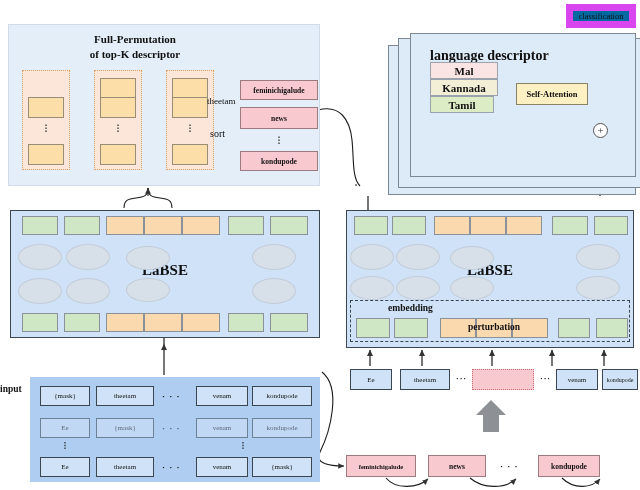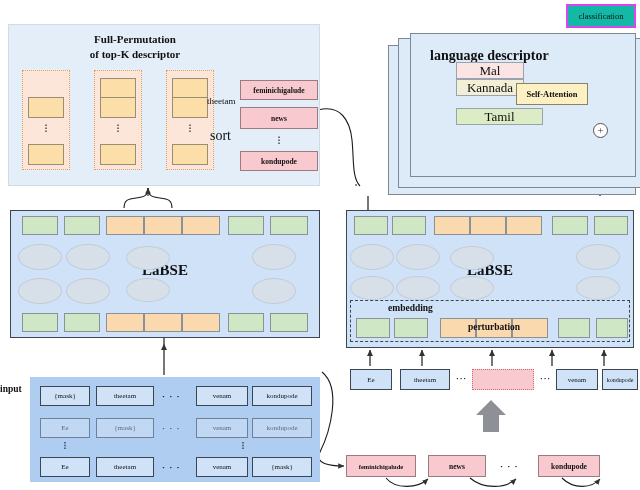--- a/index.html
+++ b/index.html
@@ -32,21 +32,21 @@
     position:absolute;
     background:#fcdfa8; border:1px solid #9a8d78;
   }
   .perm-dots {
     position:absolute; font-size:9px; color:#333; font-weight:bold;
     text-align:center; letter-spacing:0; line-height:0.6;
   }
 
   
   #screen-lbl { left:207px; top:96px; font-size:9px; font-weight:normal; }
-  #sort-lbl   { left:210px; top:128px; font-size:14px; font-weight:normal; }
+  #sort-lbl   { left:210px; top:128px; font-size:10px; font-weight:normal; }
 
   
   .pbox {
     position:absolute; background:#f8c9cf; border:1px solid #9b7b80;
     display:flex; align-items:center; justify-content:center;
     font-size:7.5px; font-weight:bold; color:#111;
   }
 
   
   .labse {
@@ -73,38 +73,38 @@
              text-align:center; }
 
   
   .ld-panel {
     position:absolute; background:#ddeaf7; border:1px solid #7c8894;
   }
   #ld-title { left:430px; top:48px; font-size:14px; font-weight:bold; }
   .ld-item {
     position:absolute; border:1px solid #9aa3ad;
     display:flex; align-items:center; justify-content:center;
-    font-size:13px; font-weight:normal; color:#111;margin-left:26px;
+    font-size:11px; font-weight:bold; color:#111;
   }
   .ld-mal    { background:#fbe4e4; }
   .ld-kan    { background:#f2efd6; }
   .ld-tam    { background:#dcecc4; }
   #selfattn {
     position:absolute; background:#fdf1c4; border:1px solid #8a8268;
     display:flex; align-items:center; justify-content:center;
     font-size:8.5px; font-weight:bold; color:#111;
   }
   #plus-node {
     position:absolute; width:15px; height:15px; border-radius:50%;
     border:1px solid #555; background:#fff;
     display:flex; align-items:center; justify-content:center;
     font-size:11px; color:#333; line-height:1;
   }
   #classification {
-    position:absolute; background:#14b8a6; border:2px solid #d946ef;
+    position:absolute; background:#0369a1; border:7px solid #d946ef;
     display:flex; align-items:center; justify-content:center;
     font-size:8.5px; font-weight:normal; color:#111;
   }
 
   
   #input-panel {
     left:30px; top:377px; width:290px; height:105px; background:#aecdf0;
   }
   #input-lbl { left:0px; top:384px; font-size:9.5px; font-weight:bold; }
   .ibox {
@@ -348,21 +348,21 @@
 <div class="pert-lbl" style="left:440px; top:322px; width:108px;">perturbation</div>
 
 <div class="ld-panel" style="left:388px; top:45px; width:248px; height:150px;"></div>
 <div class="ld-panel" style="left:398px; top:38px; width:248px; height:150px;"></div>
 <div class="ld-panel" style="left:410px; top:33px; width:226px; height:144px;"></div>
 
 <div class="lbl" id="ld-title">language descriptor</div>
 
 <div class="ld-item ld-mal" style="left:430px; top:62px; width:68px; height:17px;">Mal</div>
 <div class="ld-item ld-kan" style="left:430px; top:79px; width:68px; height:17px;">Kannada</div>
-<div class="ld-item ld-tam" style="left:430px; top:108px; width:87px; height:17px;">Tamil</div>
+<div class="ld-item ld-tam" style="left:430px; top:96px; width:64px; height:17px;">Tamil</div>
 
 <div id="selfattn" style="left:516px; top:83px; width:72px; height:22px;">Self-Attention</div>
 
 <div id="plus-node" style="left:593px; top:123px;">+</div>
 
 <div id="classification" style="left:566px; top:4px; width:70px; height:24px;">classification</div>
 
 <div class="abs" id="input-panel"></div>
 <div class="lbl" id="input-lbl">input</div>
 

